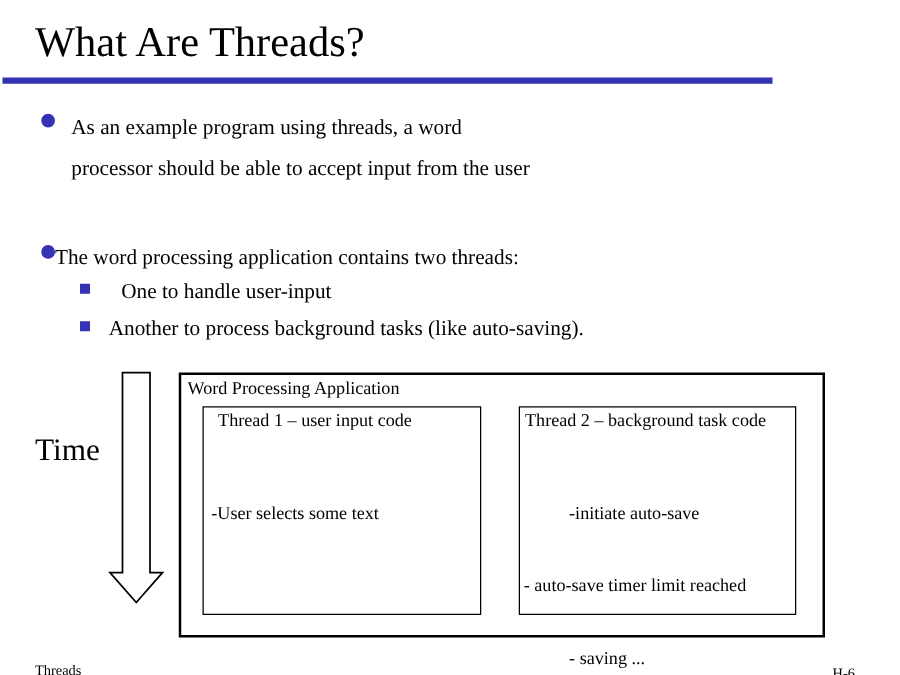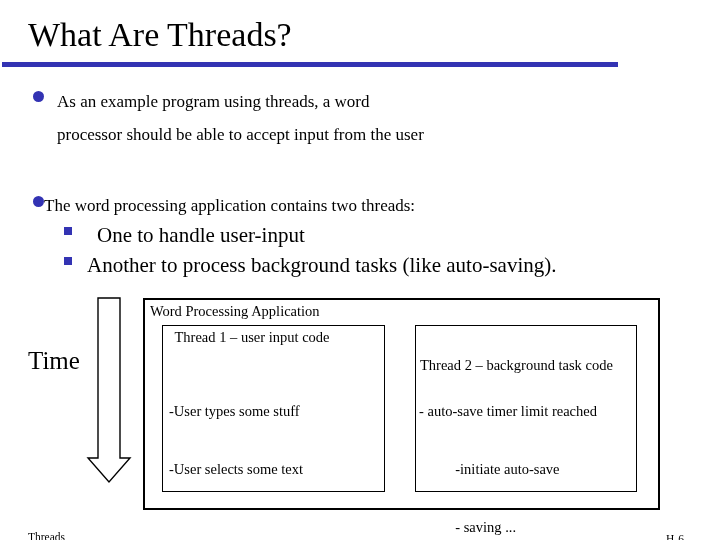--- a/index.html
+++ b/index.html
@@ -42,21 +42,21 @@
   .bt-1 { left: 57px; top: 85px; }
   .bt-2 { left: 44px; top: 189px; }
 
   .sub-square {
     width: 8px; height: 8px;
     background: var(--accent);
   }
   .sq-1 { left: 64px; top: 227px; }
   .sq-2 { left: 64px; top: 257px; }
   .sub-text {
-    font-size: 21px;
+    font-size: 17px;
     white-space: nowrap;
   }
   .st-1 { left: 97px; top: 223px; }
   .st-2 { left: 87px; top: 253px; }
 
   .time-label {
     left: 28px; top: 347px;
     font-size: 25px;
   }
   .arrow-svg { left: 85px; top: 296px; }
@@ -78,21 +78,21 @@
     top: 325px; height: 167px;
   }
   .thread-box-1 { left: 162px; width: 223px; }
   .thread-box-2 { left: 415px; width: 222px; }
   .thread-title {
     top: 329px;
     font-size: 14.5px;
     white-space: nowrap;
   }
   .tt-1 { left: 162px; width: 180px; text-align: center; }
-  .tt-2 { left: 420px; margin-top: 28px; }
+  .tt-2 { left: 420px; }
   .thread-list {
     top: 363px;
     font-size: 14.5px;
     line-height: 19.4px;
     white-space: pre;
   }
   .tl-1 { left: 169px; }
   .tl-2 { left: 419px; }
 
   .footer-text { font-size: 11.5px; white-space: nowrap; margin-top: 16px; }
@@ -125,30 +125,29 @@
 <svg class="abs arrow-svg" width="50" height="190" viewBox="0 0 50 190">
   <polygon points="13,2 35,2 35,162 45,162 24,186 3,162 13,162" fill="#ffffff" stroke="#000000" stroke-width="1.4"></polygon>
 </svg>
 
 <div class="abs wpa-box"></div>
 <div class="abs wpa-label">Word Processing Application</div>
 
 <div class="abs thread-box thread-box-1"></div>
 <div class="abs thread-title tt-1">Thread 1 – user input code</div>
 <div class="abs thread-list tl-1">
-  <div>-User types some stuff</div>
   <div>-User selects some text</div>
   
   
 </div>
 
 <div class="abs thread-box thread-box-2"></div>
 <div class="abs thread-title tt-2">Thread 2 – background task code</div>
 <div class="abs thread-list tl-2">
+  <div>          -initiate auto-save</div>
   <div>- auto-save timer limit reached</div>
-  <div>          -initiate auto-save</div>
   <div>          - saving ...</div>
   
   
 </div>
 
 <div class="abs footer-text footer-left">Threads</div>
 <div class="abs footer-text footer-right">H-6</div>
 
 </body></html>

